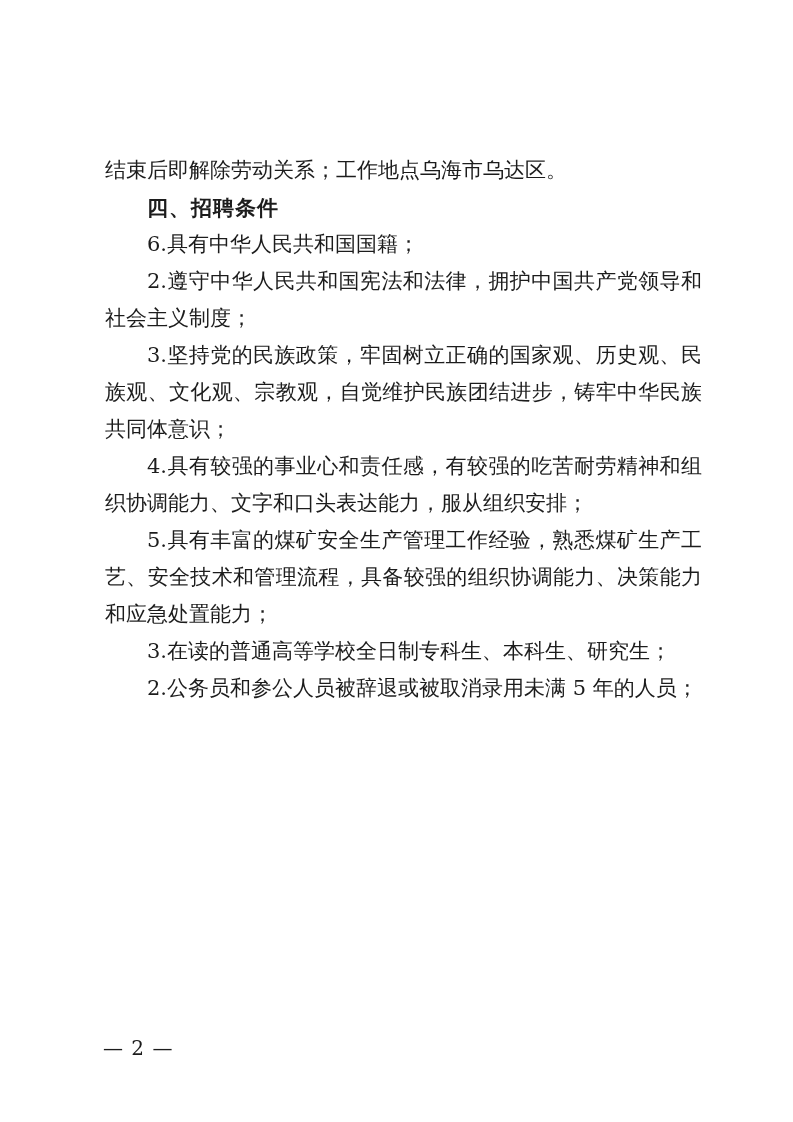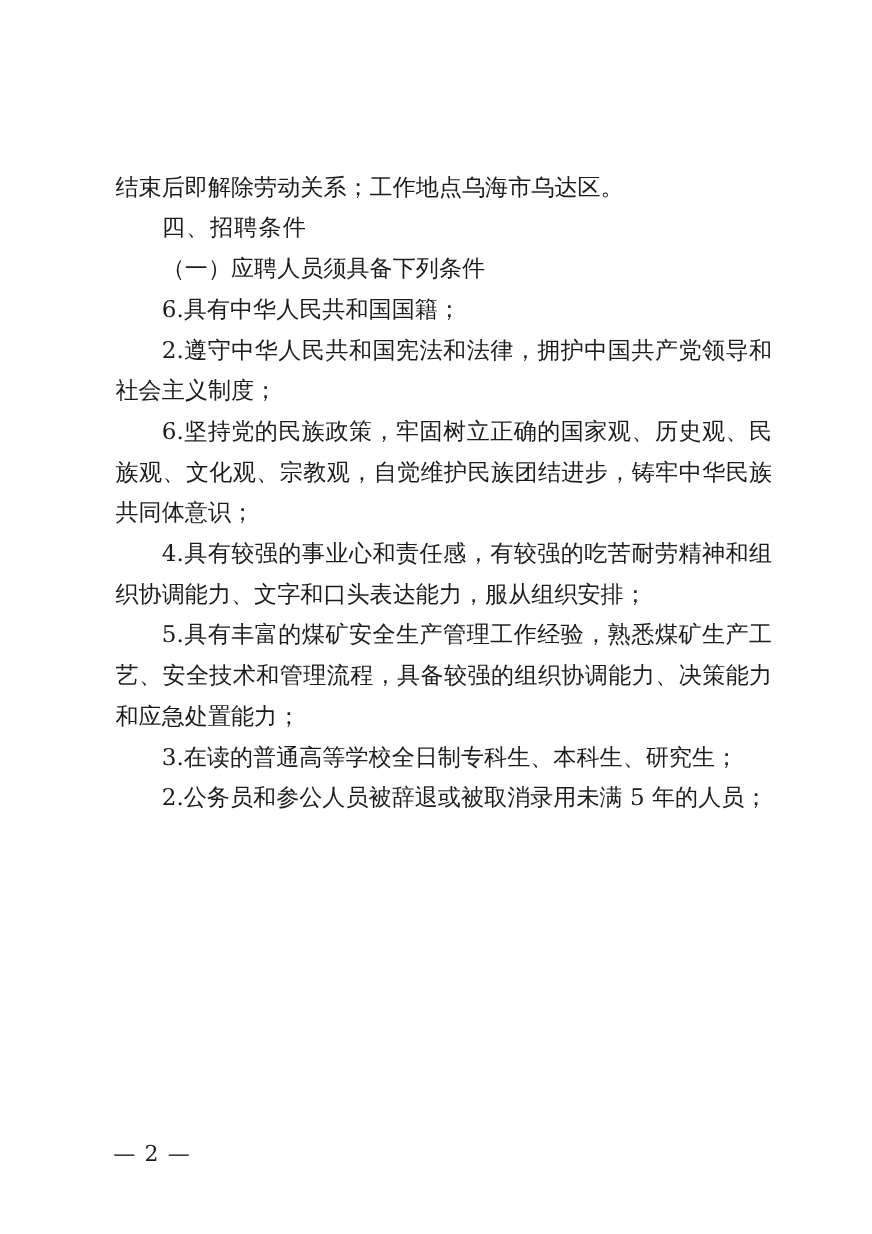--- a/index.html
+++ b/index.html
@@ -35,21 +35,21 @@
   }
   .doc p {
     margin: 0;
     padding: 0;
     text-indent: 2em;
   }
   .doc p.cont {
     text-indent: 0;
   }
   .h-bold {
-    font-weight: 400;
+    font-weight: 700;
     letter-spacing: 1px;
   }
   .b {
     font-weight: 700;
   }
   .footer {
     position: absolute;
     left: 103px;
     top: 1036px;
     font-size: 20px;
@@ -62,27 +62,26 @@
 <body>
 
 <div class="page">
 
   <div class="doc">
 
     <p class="cont">结束后即解除劳动关系；工作地点乌海市乌达区。</p>
 
     <p class="h-bold">四、招聘条件</p>
 
-    <p>（一）应聘人员须具备下列条件</p>
 
     <p>6.具有中华人民共和国国籍；</p>
 
     <p>2.遵守中华人民共和国宪法和法律，拥护中国共产党领导和社会主义制度；</p>
 
-    <p>6.坚持党的民族政策，牢固树立正确的国家观、历史观、民族观、文化观、宗教观，自觉维护民族团结进步，铸牢中华民族共同体意识；</p>
+    <p>3.坚持党的民族政策，牢固树立正确的国家观、历史观、民族观、文化观、宗教观，自觉维护民族团结进步，铸牢中华民族共同体意识；</p>
 
     <p>4.具有较强的事业心和责任感，有较强的吃苦耐劳精神和组织协调能力、文字和口头表达能力，服从组织安排；</p>
 
     <p>5.具有丰富的煤矿安全生产管理工作经验，熟悉煤矿生产工艺、安全技术和管理流程，具备较强的组织协调能力、决策能力和应急处置能力；</p>
 
 
 
 
     <p>3.在读的普通高等学校全日制专科生、本科生、研究生；</p>
 

